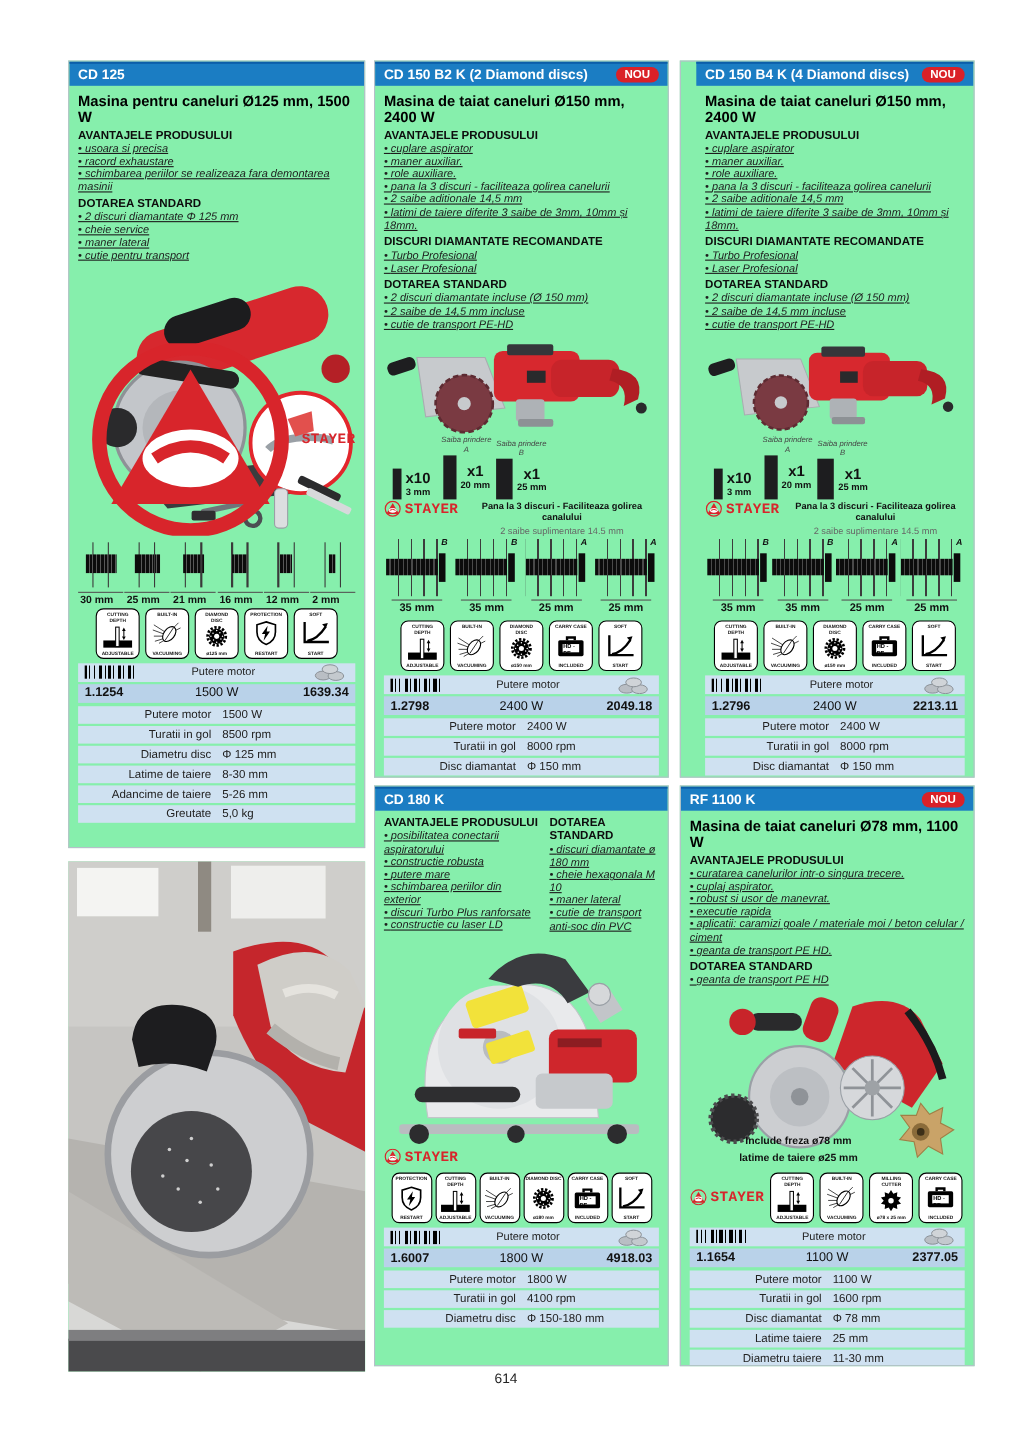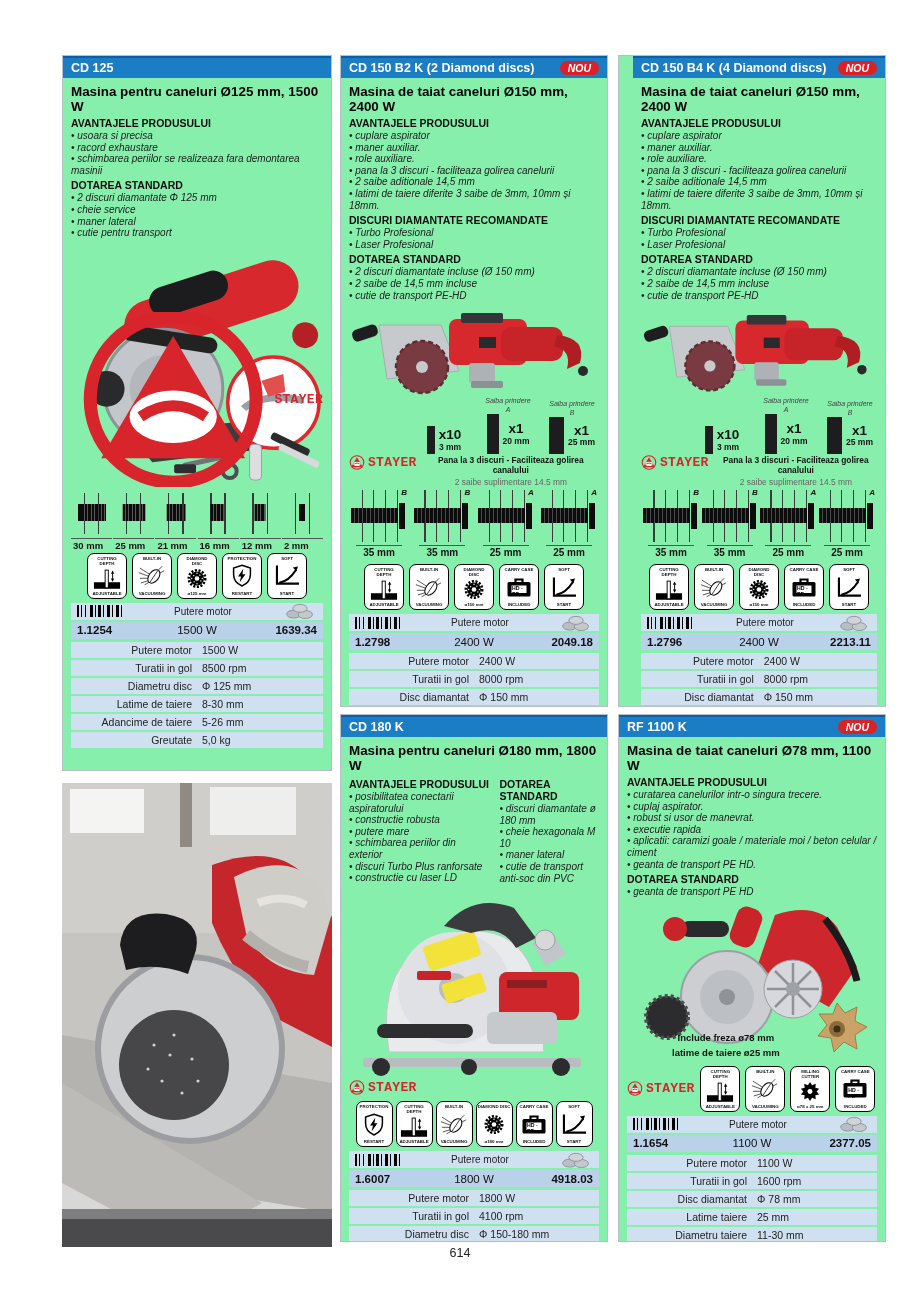--- a/index.html
+++ b/index.html
@@ -6,38 +6,38 @@
   .page{position:relative;width:920px;height:1301px;background:#fff;font-family:"Liberation Sans",sans-serif;color:#111;overflow:hidden;}
   .panel{position:absolute;background:#86efac;border:1px solid #b6bfc9;box-sizing:border-box;overflow:hidden;}
   #p-cd125{left:62px;top:55px;width:270px;height:716px;}
   #photo-wrap{left:62px;top:783px;width:270px;height:464px;border:none;}
   #p-b2k{left:340px;top:55px;width:268px;height:652px;}
   #p-cd180{left:340px;top:714px;width:268px;height:528px;}
   #p-b4k{left:618px;top:55px;width:268px;height:652px;padding-left:14px;}
   #p-rf{left:618px;top:714px;width:268px;height:528px;}
   .panel-header{height:22px;background:#1b7dc3;border-top:2px solid #0c5ea9;color:#fff;font-weight:bold;font-size:12.5px;display:flex;align-items:center;padding:0 8px;gap:5px;box-sizing:border-box;}
   .panel-header .htitle{flex:1;white-space:nowrap;}
-  .nou{background:#da2128;color:#fff;border-radius:9px;padding:1px 8px;font-size:10.5px;font-weight:bold;font-style:italic;flex:none;}
+  .nou{background:#da2128;color:#fff;border-radius:9px;padding:1px 8px;font-size:10.5px;font-weight:bold;flex:none;}
   .panel-body{padding:2px 8px 4px;}
   .ptitle{font-size:13.4px;font-weight:bold;margin:4px 0 2px;color:#000;}
   .sect{font-size:10.5px;font-weight:bold;margin:3px 0 1px;color:#0d0d0d;}
-  .bullets{margin:0;padding:0;list-style:none;font-style:italic;font-size:10px;line-height:1.16;color:#1c1c1c;}
+  .bullets{margin:0;padding:0;list-style:none;font-style:italic;font-size:10px;line-height:1.16;color:#1c1c1c;text-decoration:underline;}
   .bullets li::before{content:"• ";}
   .twocol{display:flex;gap:8px;}
   .colA{width:57%;}.colB{flex:1;}
   
   .media{position:relative;width:100%;}
   .media svg{display:block;width:100%;height:100%;}
   .m125{height:250px;}.m150{height:94px;}.m180{height:196px;}.mrf{height:166px;}
   .brand{display:inline-flex;align-items:center;gap:3px;}
   .bmark{width:16px;height:15px;}
   .btext{color:#d8252b;font-weight:bold;font-size:13px;letter-spacing:.3px;font-style:normal;font-family:Liberation Mono, monospace;}
   .brand-abs{position:absolute;left:4px;bottom:2px;}
   
-  .washer-row{display:flex;justify-content:flex-end;gap:14px;padding-right:2px;height:58px;margin-top:1px;}
+  .washer-row{display:flex;justify-content:flex-start;padding-right:2px;height:58px;margin-top:1px;}
   .washer{display:flex;flex-direction:column;align-items:center;justify-content:flex-end;}
   .washer-label{font-size:7px;font-style:italic;color:#444;height:17px;width:50px;text-align:center;line-height:1.2;}
   .washer-inner{display:flex;align-items:center;gap:4px;}
   .bar{background:#1d1d1f;display:block;}
   .washer:nth-child(1) .bar{width:8px;height:28px;}
   .washer:nth-child(2) .bar{width:12px;height:40px;}
   .washer:nth-child(3) .bar{width:15px;height:37px;}
   .washer-count{display:flex;flex-direction:column;align-items:center;}
   .wc{font-size:13.5px;font-weight:bold;line-height:1;}
   .ws{font-size:8.5px;font-weight:bold;}
@@ -802,21 +802,20 @@
         </div>
         </div>
     </div>
   </section>
 
   <section class="panel" id="p-cd180">
     <header class="panel-header">
       <span class="htitle">CD 180 K</span>
     </header>
     <div class="panel-body">
-      <h2 class="ptitle">Masina pentru caneluri Ø180 mm, 1800 W</h2>
       <div class="twocol">
         <div class="colA">
           <h3 class="sect">AVANTAJELE PRODUSULUI</h3>
           <ul class="bullets">
 
           <li>posibilitatea conectarii aspiratorului</li>
               <li>constructie robusta</li>
               <li>putere mare</li>
               <li>schimbarea periilor din exterior</li>
               <li>discuri Turbo Plus ranforsate</li>

